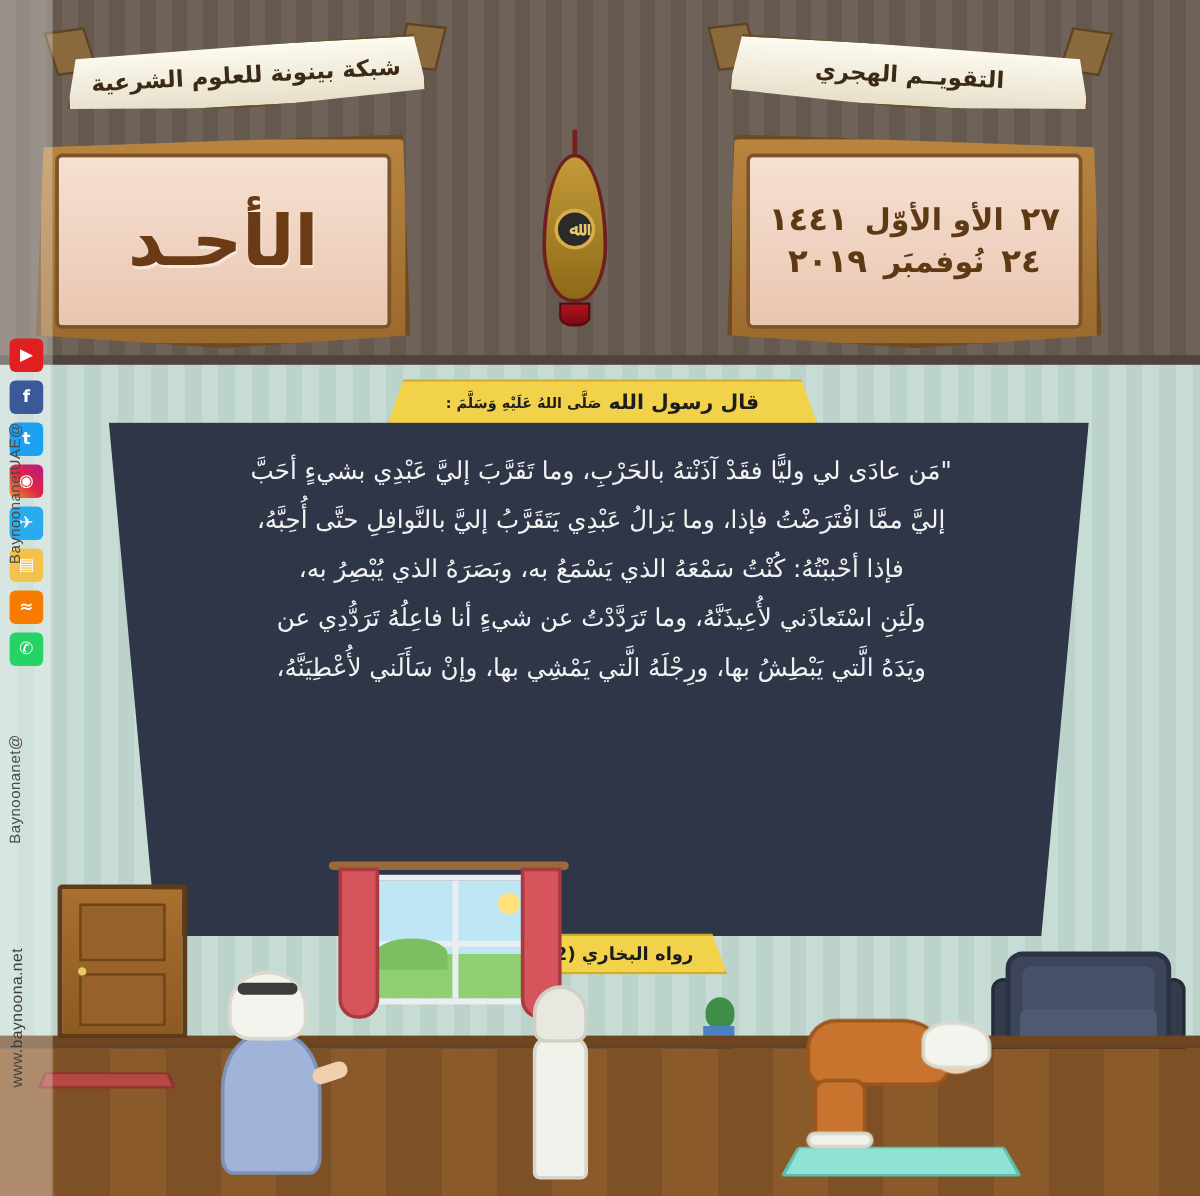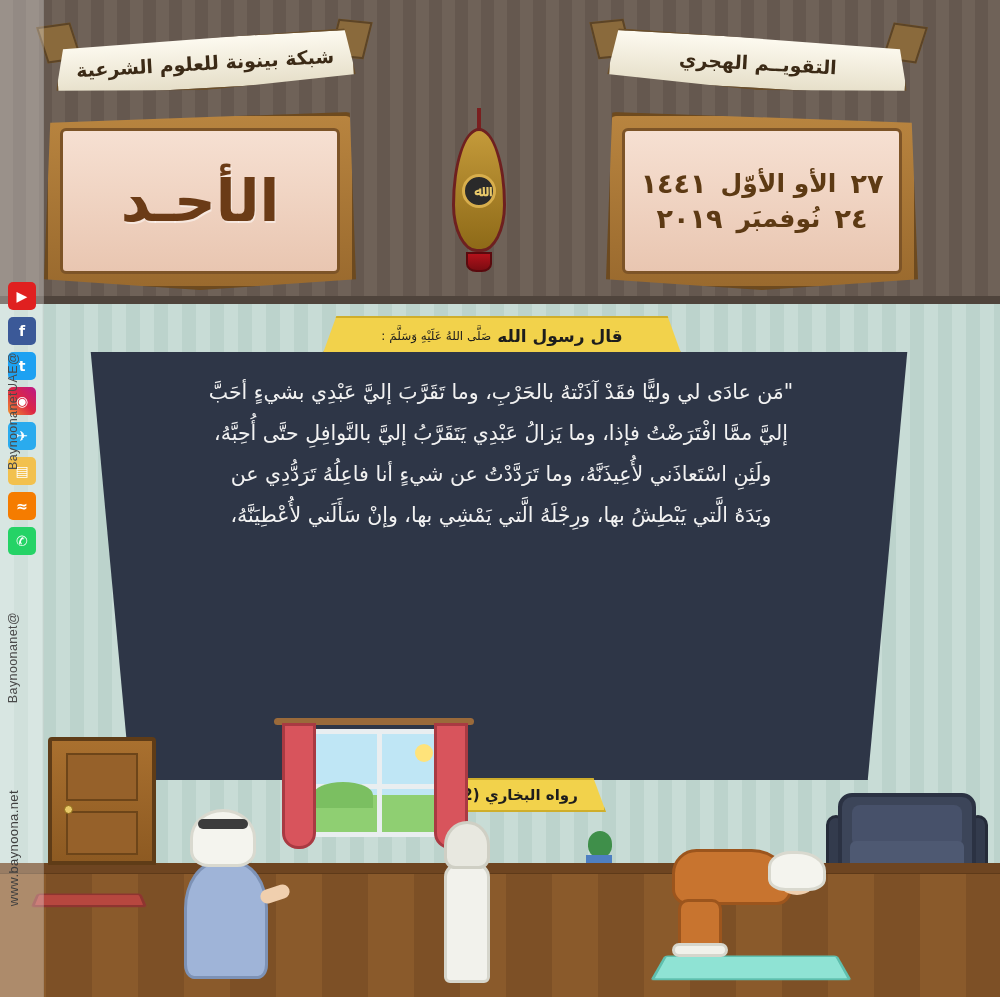--- a/index.html
+++ b/index.html
@@ -99,21 +99,21 @@
     border-radius: 10px;
     box-shadow: 0 6px 10px rgba(0,0,0,.40);
   }
   .plaque .inner {
     position: absolute; inset: 12px;
     background: linear-gradient(#f6e0d2,#e9c6b1);
     border: 3px solid #7d5427;
     border-radius: 6px;
     display: flex; align-items: center; justify-content: center;
   }
-  #plaque-day { left: 44px; top: 112px; width: 312px; height: 178px;
+  #plaque-day { left: 30px; top: 112px; width: 312px; height: 178px;
     clip-path: polygon(2% 6%, 98% 0%, 100% 94%, 50% 100%, 0% 94%); text-align: right; }
   #day-name {
     font-size: 58px; font-weight: bold; color: #6b3b16;
     font-family: "DejaVu Sans", sans-serif;
     text-shadow: 1px 2px 0 rgba(255,255,255,.5);
     letter-spacing: -2px;
   }
   #plaque-date { left: 606px; top: 112px; width: 312px; height: 178px;
     clip-path: polygon(2% 0%, 98% 6%, 100% 94%, 50% 100%, 0% 94%); }
   #plaque-date .inner { flex-direction: column; gap: 4px; }
@@ -155,21 +155,21 @@
   
   #hadith-title {
     position: absolute; left: 322px; top: 316px; width: 360px; height: 40px;
     background: #f2d24b; border: 2px solid #cfae2b;
     clip-path: polygon(4% 0, 96% 0, 100% 100%, 0 100%);
     display: flex; align-items: center; justify-content: center;
     color: #1d1d1d; font-weight: bold; font-size: 17px;
     font-family: "DejaVu Sans", sans-serif;
     box-shadow: 0 2px 4px rgba(0,0,0,.25);
   }
-  #hadith-title .salla { font-size: 12px; margin-right: 6px; font-weight: normal; }
+  #hadith-title .salla { font-size: 12px; margin-right: 6px; font-weight: bold; }
 
   
   #hadith-panel {
     position: absolute; left: 60px; top: 352px; width: 878px; height: 428px;
     background: #2e3647;
     clip-path: polygon(3.5% 0%, 96.5% 0%, 92% 100%, 8% 100%);
     box-shadow: 0 8px 18px rgba(0,0,0,.35);
   }
   #hadith-text {
     position: absolute; left: 108px; top: 372px; width: 786px;
@@ -332,20 +332,21 @@
 
   <div id="hadith-title">
     <span>قال رسول الله</span>
     <span class="salla">صَلَّى اللهُ عَلَيْهِ وَسَلَّمَ :</span>
   </div>
 
   <div id="hadith-panel"></div>
   <div id="hadith-text">
     <span class="ln">"مَن عادَى لي وليًّا فقَدْ آذَنْتهُ بالحَرْبِ، وما تَقَرَّبَ إليَّ عَبْدِي بشيءٍ أحَبَّ</span>
     <span class="ln">إليَّ ممَّا افْتَرَضْتُ فإذا، وما يَزالُ عَبْدِي يَتَقَرَّبُ إليَّ بالنَّوافِلِ حتَّى أُحِبَّهُ،</span>
+    <span class="ln">فإذا أحْببْتُهُ: كُنْتُ سَمْعَهُ الذي يَسْمَعُ به، وبَصَرَهُ الذي يُبْصِرُ به،</span>
     <span class="ln">ولَئِنِ اسْتَعاذَني لأُعِيذَنَّهُ، وما تَرَدَّدْتُ عن شيءٍ أنا فاعِلُهُ تَرَدُّدِي عن</span>
     <span class="ln">ويَدَهُ الَّتي يَبْطِشُ بها، ورِجْلَهُ الَّتي يَمْشِي بها، وإنْ سَأَلَني لأُعْطِيَنَّهُ،</span>
   </div>
   <div id="narrator">
     <span>رواه البخاري (6502)</span>
   </div>
 
   <div id="curtain-rod"></div>
   <div id="window">
     <div class="cross-v"></div>

